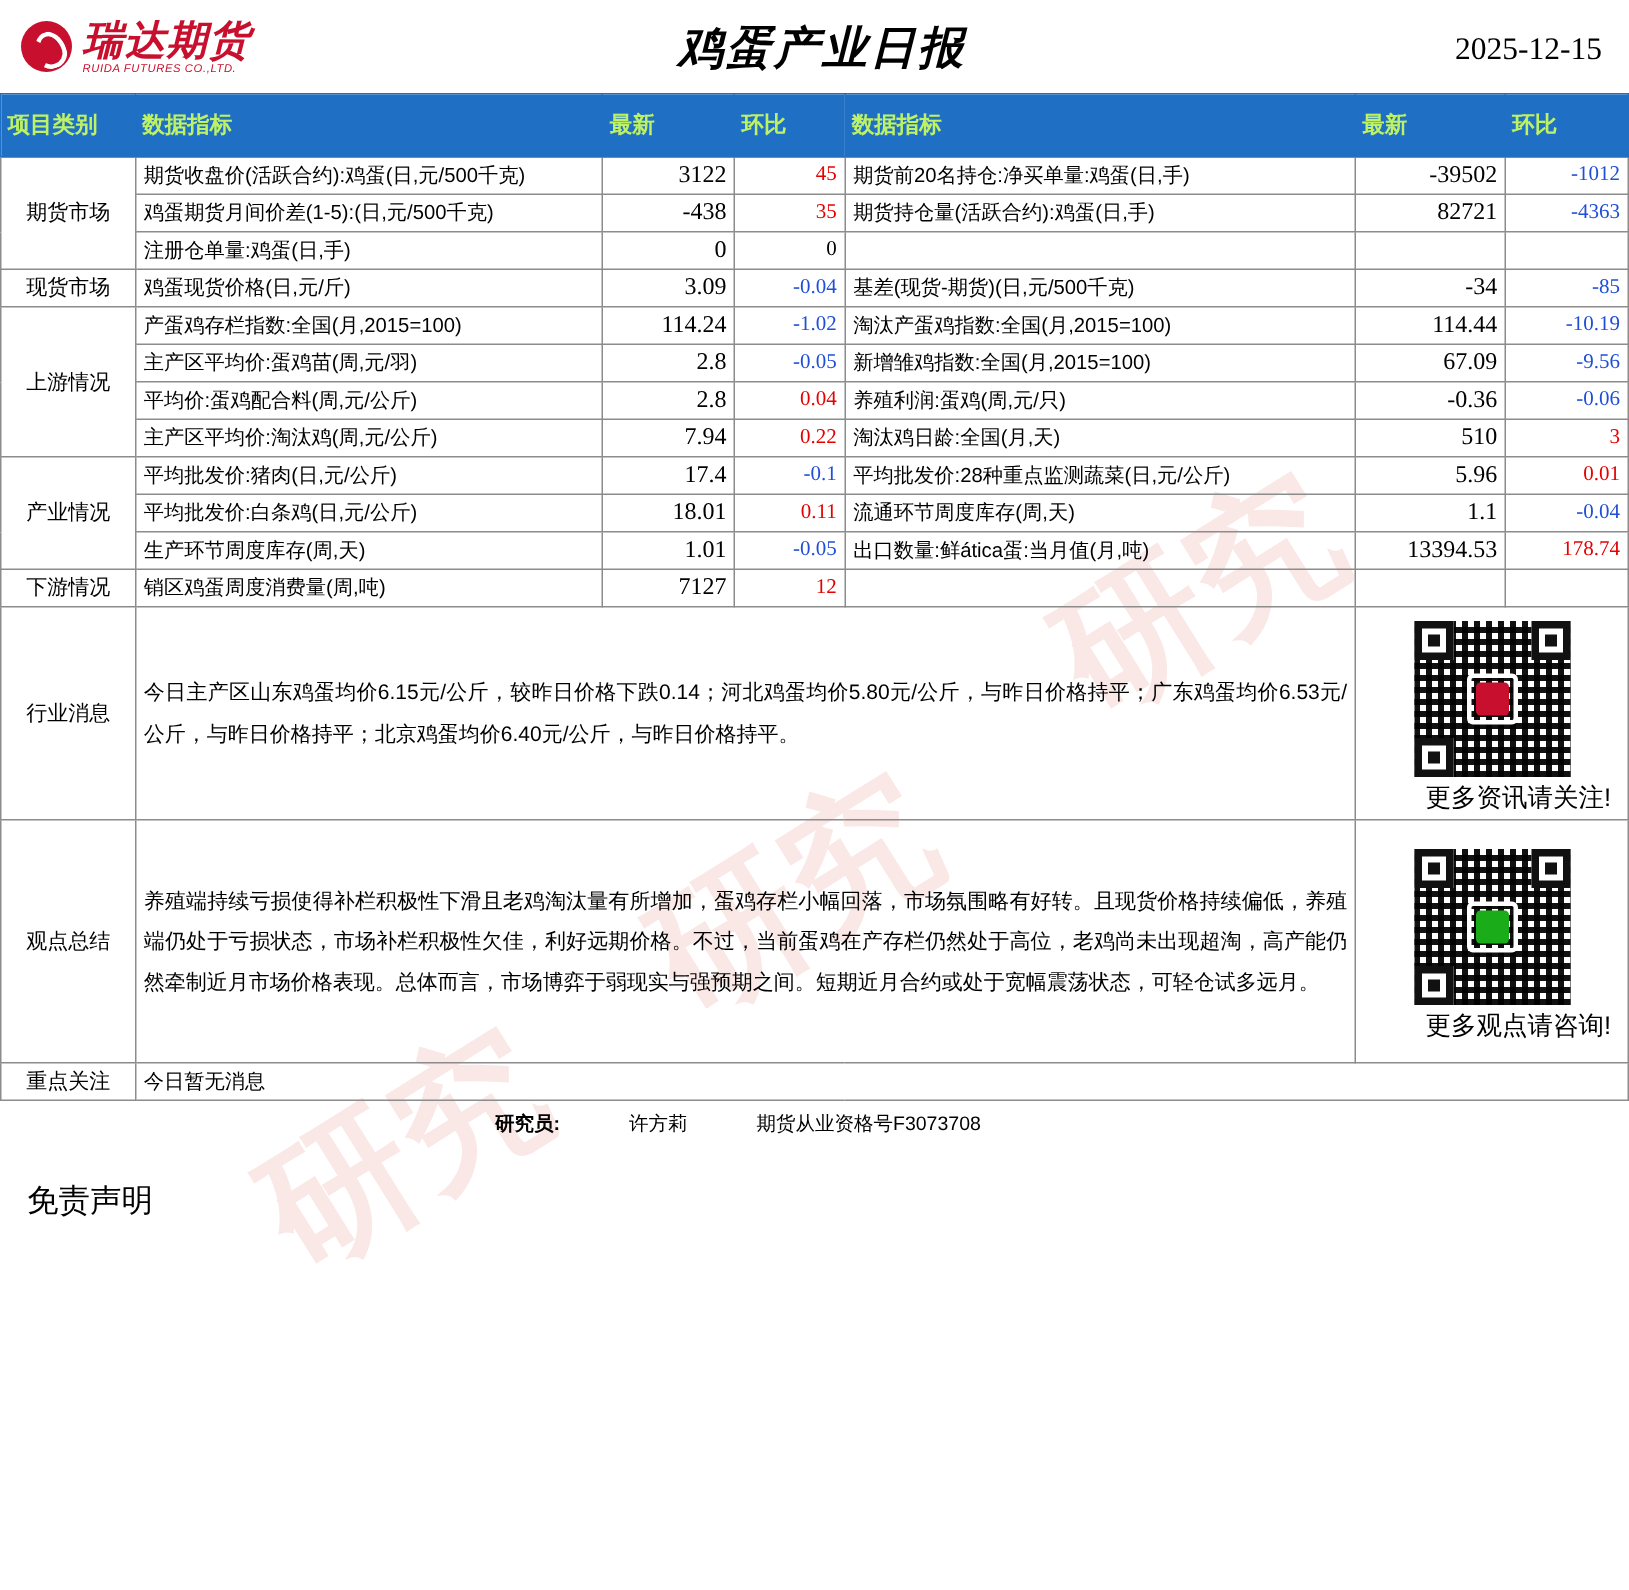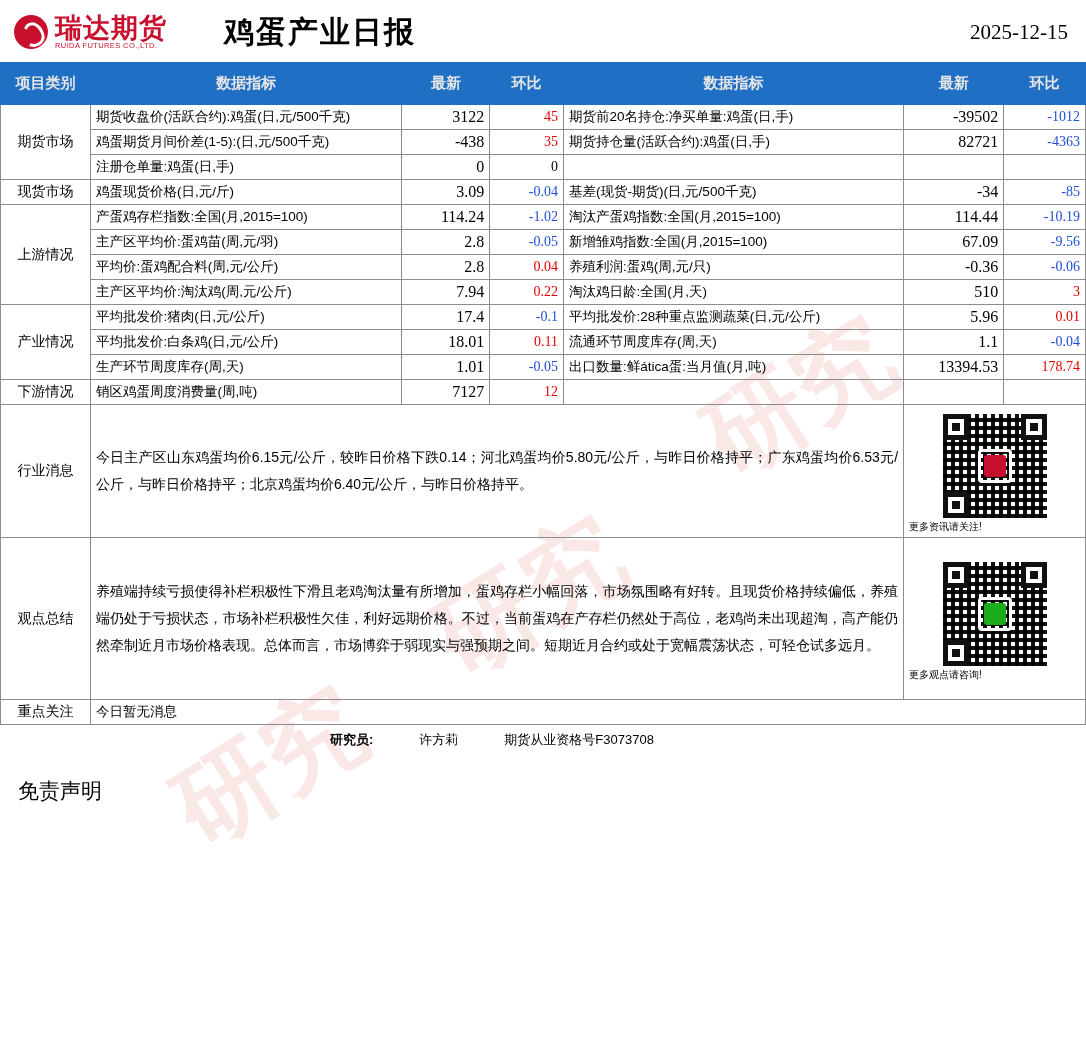--- a/index.html
+++ b/index.html
@@ -40,23 +40,24 @@
 
   
   .header {
     display: flex;
     align-items: center;
     padding: 8px 14px 6px 14px;
     height: 62px;
   }
   .logo {
     display: flex;
-    align-items: center;
+    align-items: flex-start;
     width: 210px;
     flex: none;
+    font-style: italic;
   }
   .logo-mark {
     width: 34px; height: 34px;
     border-radius: 50%;
     background: #c8102e;
     position: relative;
     margin-right: 7px;
     flex: none;
   }
   .logo-mark::before {
@@ -77,24 +78,26 @@
     color: #c8102e;
     font-family: "DejaVu Sans", sans-serif;
   }
   .logo-en {
     font-size: 7.5px;
     color: #c8102e;
     letter-spacing: 0.4px;
   }
   .doc-title {
     flex: 1;
+    text-align: center;
     font-size: 30px;
     font-weight: bold;
     letter-spacing: 2px;
     font-family: "DejaVu Sans", sans-serif;
+    font-style: italic;
   }
   .doc-date {
     width: 200px;
     flex: none;
     text-align: right;
     font-size: 21px;
     padding-right: 4px;
     font-family: "Liberation Serif", serif;
   }
 
@@ -105,23 +108,23 @@
     table-layout: fixed;
     font-size: 13.5px;
   }
   table.main th, table.main td {
     border: 1px solid #8c8c8c;
     padding: 3px 5px;
     vertical-align: middle;
   }
   table.main thead th {
     background: #1f6fc4;
-    color: #e5e5e5;
+    color: #bef264;
     font-weight: bold;
-    text-align: center;
+    text-align: left;
     font-size: 15px;
     height: 42px;
     border-color: #1f6fc4;
     padding: 2px 4px;
   }
   .cat {
     text-align: center;
     font-size: 14px;
     width: 88px;
   }
@@ -183,21 +186,21 @@
   .qr-eye i {
     position: absolute;
     left: 4px; top: 4px;
     width: 8px; height: 8px;
     background: #111;
     display: block;
   }
   .qr-eye.tl { left: 0; top: 0; }
   .qr-eye.tr { right: 0; top: 0; }
   .qr-eye.bl { left: 0; bottom: 0; }
-  .qr-caption { font-size: 10px; text-align: left; padding-right: 6px; }
+  .qr-caption { font-size: 17px; text-align: right; padding-right: 6px; }
 
   
   .note {
     font-size: 12px;
     padding: 7px 4px 3px 4px;
   }
   .researcher {
     display: flex;
     font-size: 13px;
     padding: 6px 12px 4px 0;

